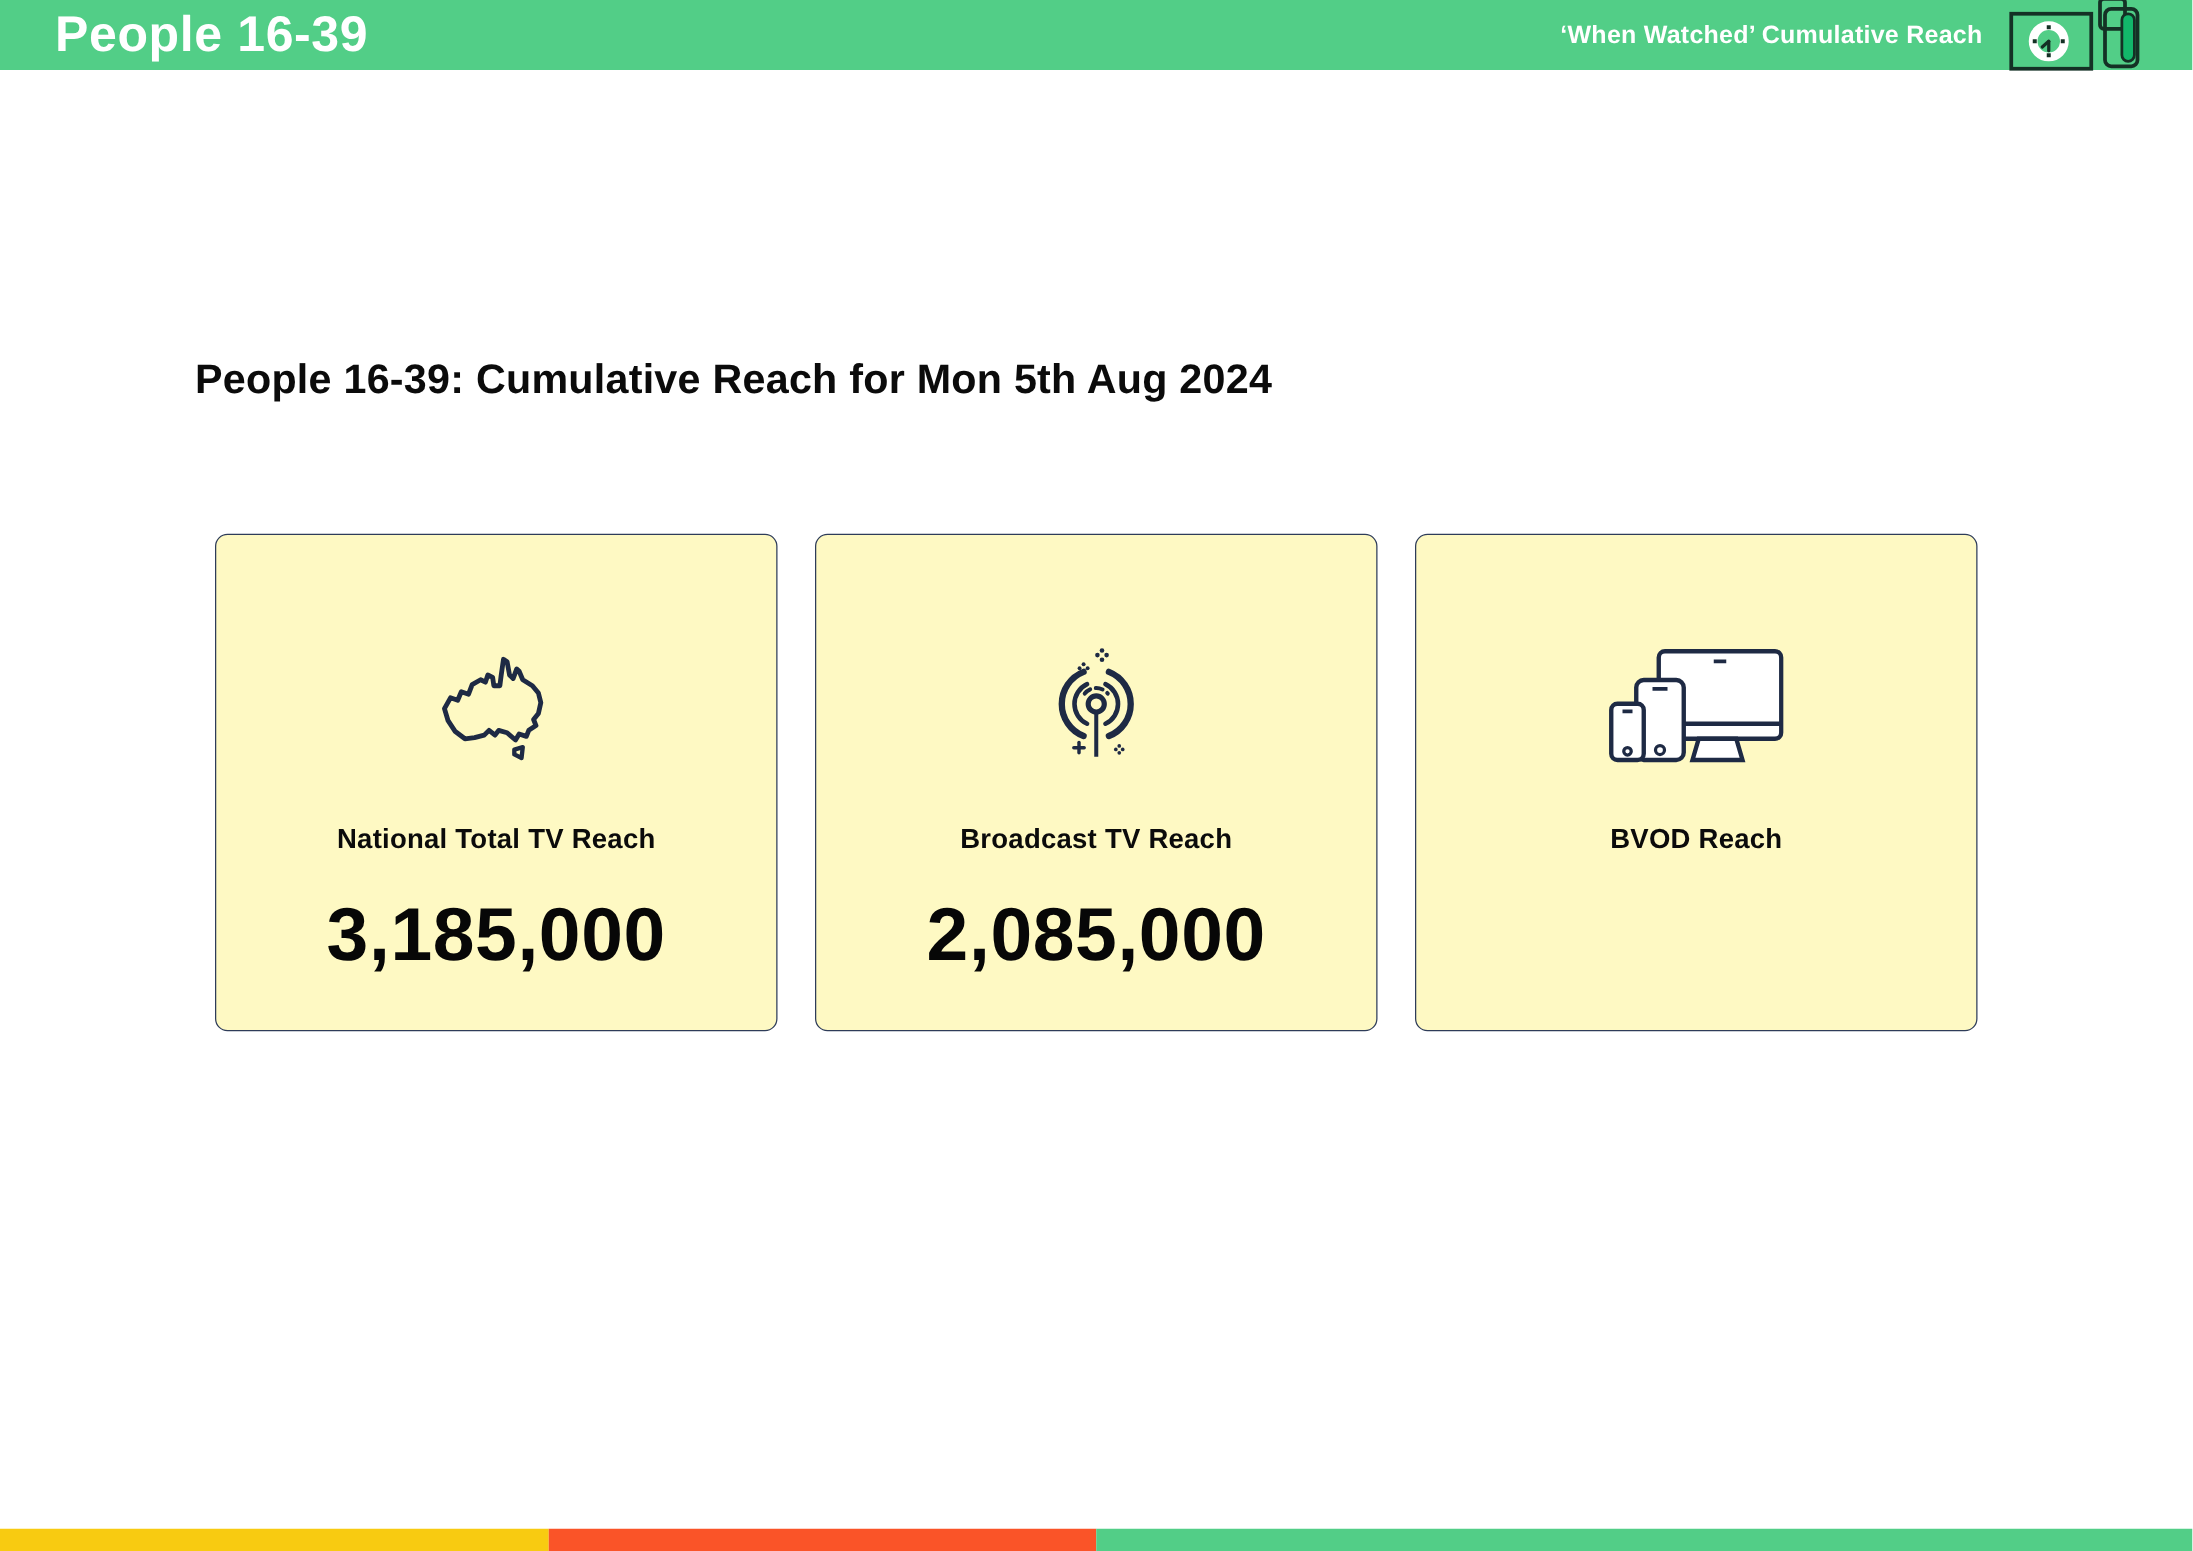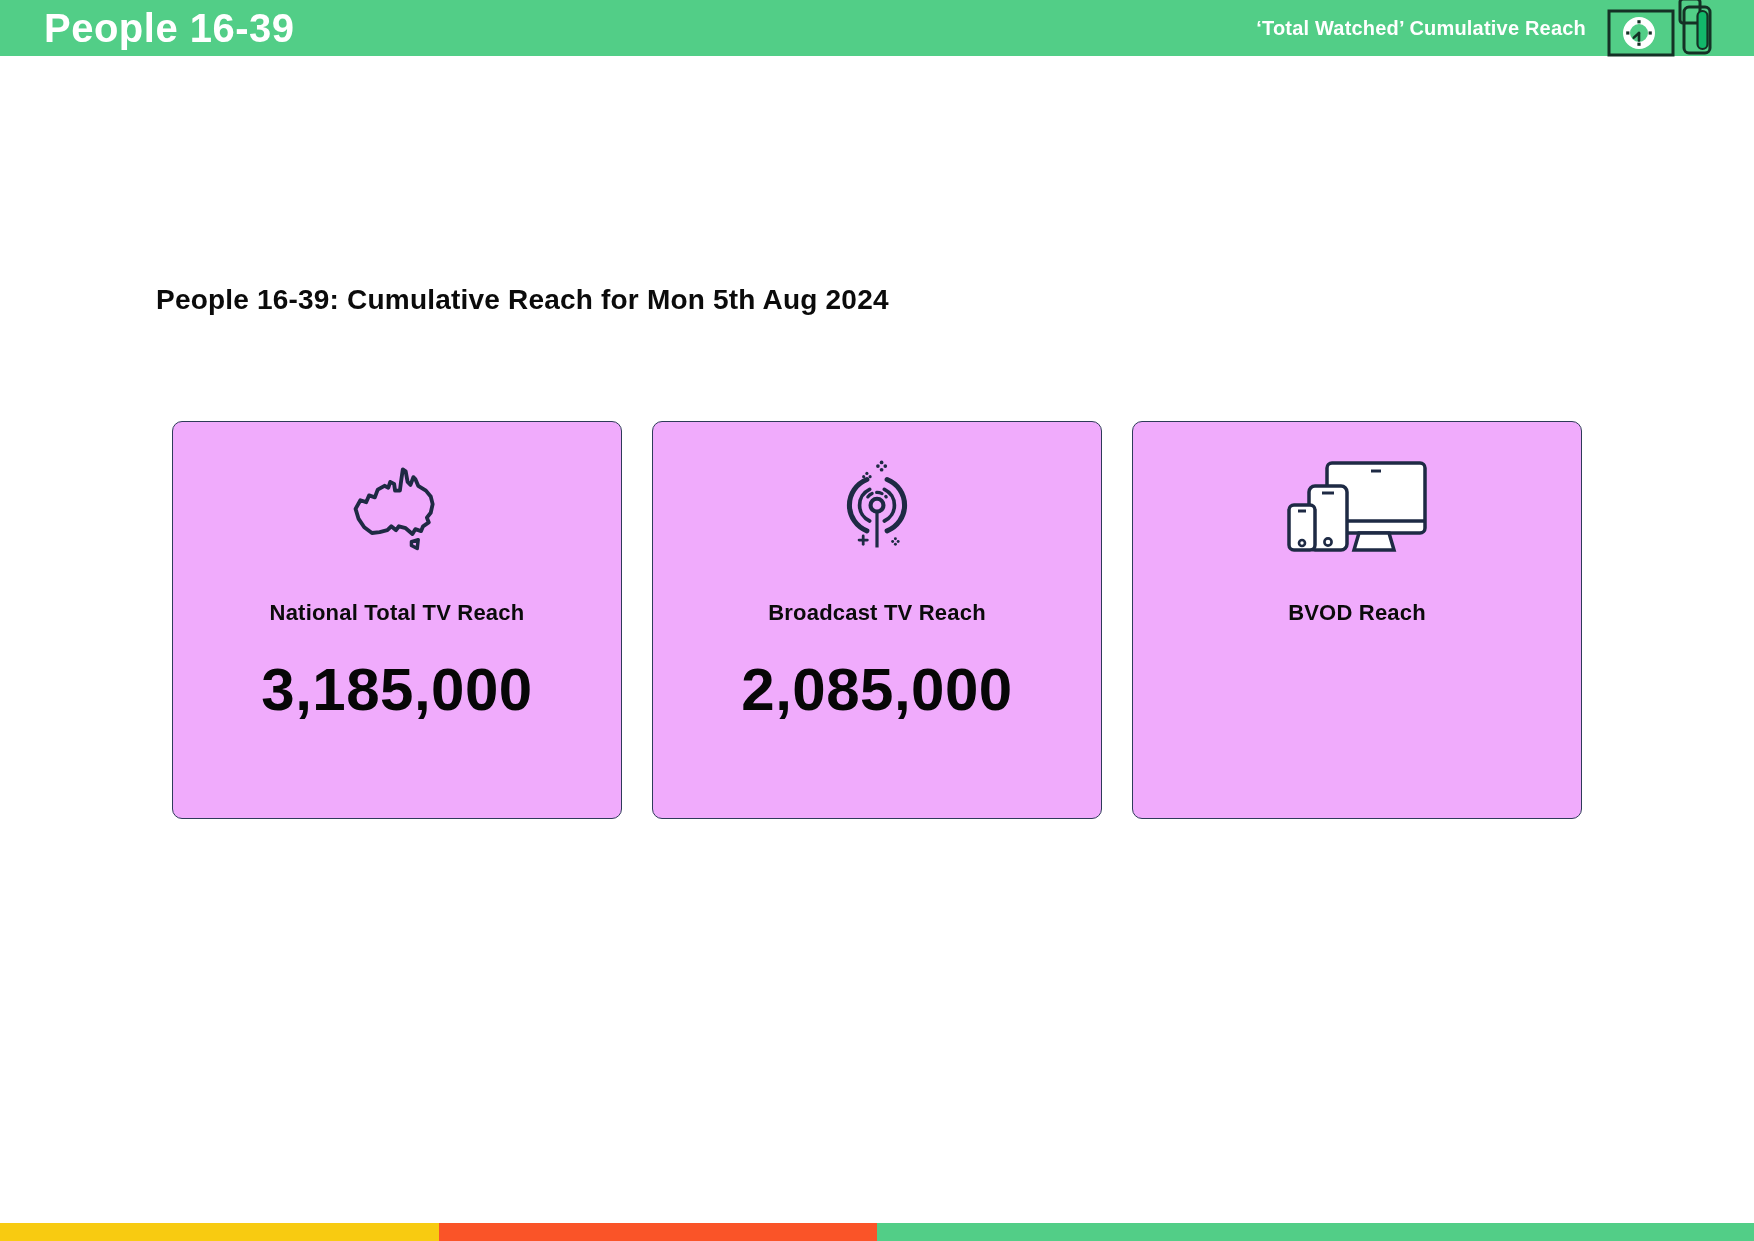--- a/index.html
+++ b/index.html
@@ -21,29 +21,29 @@
   .header-right { display: flex; align-items: center; gap: 20px; }
   .header-right-label {
     color: #ffffff; font-size: 20px; font-weight: 600; letter-spacing: 0.2px;
   }
   .logo-box { display: flex; align-items: center; height: 64px; }
 
   
   .main { padding: 0 172px; }
   .report-title {
     margin-top: 228px; margin-left: -16px;
-    font-size: 28px; font-weight: 700; color: #0b0b0b; letter-spacing: 0.2px;
+    font-size: 33px; font-weight: 700; color: #0b0b0b; letter-spacing: 0.2px;
   }
   .cards { display: flex; gap: 30px; margin-top: 105px; }
   .card {
     flex: 1; height: 398px;
     border: 1.6px solid #2E3C59; border-radius: 10px;
-    background: #f0abfc;
+    background: #fef9c3;
     display: flex; flex-direction: column; align-items: center;
-    padding-top: 38px;
+    padding-top: 90px;
   }
   .card-icon { height: 94px; display: flex; align-items: center; justify-content: center; }
   .card-label {
     margin-top: 46px; font-size: 22px; font-weight: 700; color: #0b0b0b; letter-spacing: 0.2px;
   }
   .card-value {
     margin-top: 29px; font-size: 60px; font-weight: 700; color: #070707; letter-spacing: 0.5px;
   }
 
   
@@ -56,21 +56,21 @@
   svg { display: block; }
 </style>
 </head>
 <body>
 
 <div class="page">
 
   <div class="header">
     <div class="header-title">People 16-39</div>
     <div class="header-right">
-      <span class="header-right-label">‘Total Watched’ Cumulative Reach</span>
+      <span class="header-right-label">‘When Watched’ Cumulative Reach</span>
       <span class="logo-box">
         <svg width="106" height="64" viewBox="0 0 106 64">
 
           <g>
             <rect x="3" y="15" width="64" height="44" fill="none" stroke="#143125" stroke-width="3"></rect>
             <circle cx="33" cy="37" r="12.5" fill="none" stroke="#ffffff" stroke-width="7"></circle>
             <rect x="31.4" y="24.2" width="3.2" height="3.2" fill="#143125"></rect>
             <rect x="31.4" y="46.6" width="3.2" height="3.2" fill="#143125"></rect>
             <rect x="20.2" y="35.4" width="3.2" height="3.2" fill="#143125"></rect>
             <rect x="42.6" y="35.4" width="3.2" height="3.2" fill="#143125"></rect>

